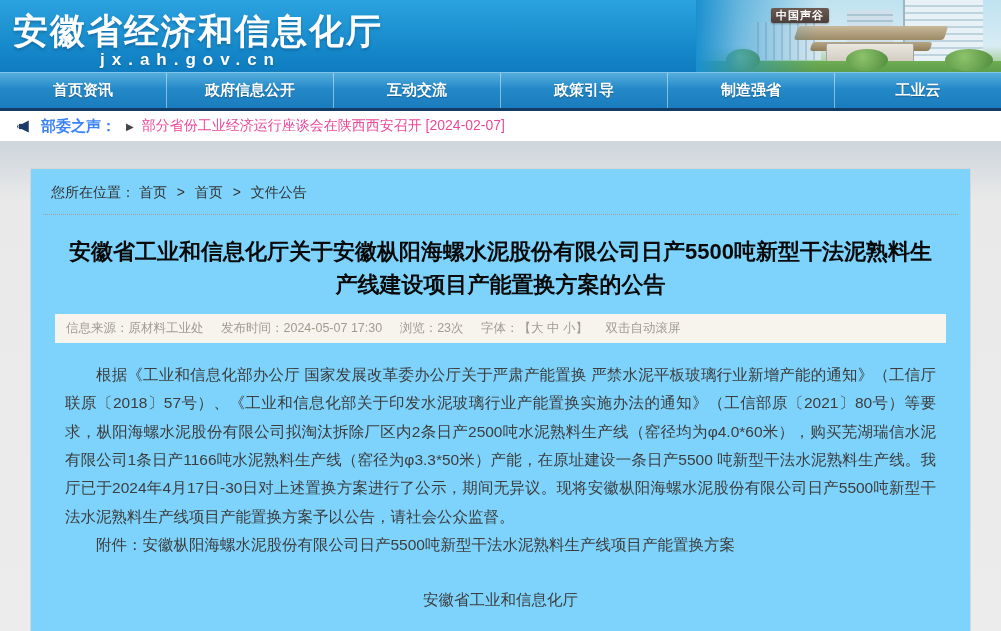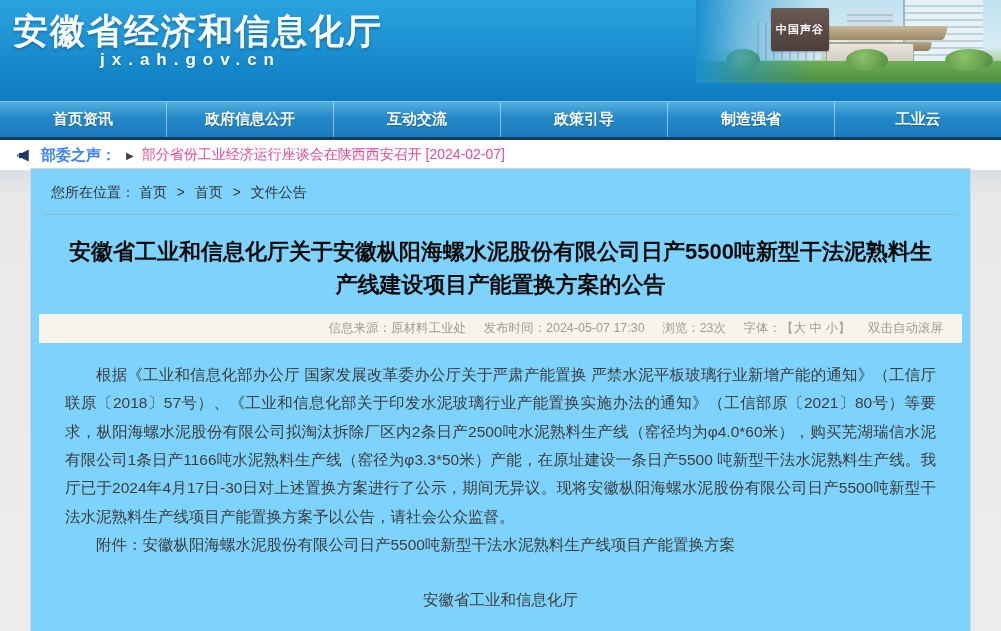--- a/index.html
+++ b/index.html
@@ -4,21 +4,21 @@
 <style>
   * { margin:0; padding:0; box-sizing:border-box; }
   html,body { width:1001px; height:631px; overflow:hidden; }
   body {
     font-family:"Liberation Sans","DejaVu Sans",sans-serif;
     background:linear-gradient(180deg,#cfd6dd 145px,#e9e9e9 200px,#ececec 100%);
   }
 
   
   .banner {
-    position:relative; height:101px;
+    position:relative; height:72px;
     background:linear-gradient(180deg,#2ba3df 0%,#1587c9 70%,#0f7cc0 100%);
     overflow:hidden;
   }
   .banner-title {
     position:absolute; left:13px; top:8px;
     color:#fff; font-weight:bold; font-size:35px; letter-spacing:2px;
     text-shadow:0 2px 3px rgba(10,70,120,.45);
   }
   .banner-url {
     position:absolute; left:100px; top:50px;
@@ -38,21 +38,21 @@
     background:repeating-linear-gradient(90deg,#d8e7ee 0 6px,#b3cbd8 6px 8px); }
   .bp-canopy { position:absolute; right:55px; top:26px; width:150px; height:14px;
     background:linear-gradient(180deg,#c8b89a,#9d8a66); transform:skewX(-18deg); border-radius:3px; z-index:3;}
   .bp-canopy2 { position:absolute; right:70px; top:42px; width:120px; height:9px;
     background:linear-gradient(180deg,#b7a685,#8f7c5a); transform:skewX(-18deg); border-radius:3px; z-index:3;}
   .bp-green { position:absolute; bottom:0; left:0; width:100%; height:22px;
     background:linear-gradient(180deg,#6fae54,#4e8c3e); z-index:4; }
   .bp-bush1,.bp-bush2,.bp-bush3 { position:absolute; bottom:12px; width:34px; height:22px; border-radius:50%;
     background:radial-gradient(circle at 40% 35%,#8cc36a,#4f8a3c); z-index:4; }
   .bp-bush1{ left:30px; } .bp-bush2{ left:150px; width:42px;} .bp-bush3{ right:8px; width:48px;}
-  .bp-sign { position:absolute; left:75px; top:8px; padding:14px 5px; z-index:6;
+  .bp-sign { position:absolute; left:75px; top:8px; padding:0 5px; z-index:6;
     background:linear-gradient(180deg,#6b5a52,#4c3f39); color:#fff; font-size:11px; font-weight:bold;
     letter-spacing:1px; border-radius:2px; box-shadow:0 1px 2px rgba(0,0,0,.3);}
   .bp-board { position:absolute; left:130px; bottom:14px; width:88px; height:26px; z-index:4;
     background:linear-gradient(180deg,#e9e6df,#c9c4b8); border:1px solid #a8a298; border-radius:2px;}
 
   
   .nav {
     display:flex; height:39px;
     background:linear-gradient(180deg,#55aedd 0%,#2489c8 45%,#1a7cbd 100%);
     border-top:1px solid #7cc4e8;
@@ -83,22 +83,22 @@
   .crumbs { padding:15px 20px 12px; font-size:14px; color:#333; }
   .crumbs a { color:#333; text-decoration:none; cursor:pointer; }
   .crumbs .sep { margin:0 6px; color:#333; }
   .dotline { border-bottom:1px dotted #9f9f9f; margin:0 12px; }
 
   .art-title {
     margin:20px 28px 0; text-align:center;
     font-size:22px; font-weight:bold; color:#0a0a0a; line-height:1.5;
   }
   .meta {
-    margin:13px 8px 0; background:#f7f4ee; padding:6px 12px;
-    text-align:right; font-size:12.5px; color:#a19b90;
+    margin:13px 24px 0; background:#f7f4ee; padding:6px 4px;
+    text-align:left; font-size:12.5px; color:#a19b90;
   }
   .meta span { margin:0 7px; }
   .meta .opt { cursor:pointer; }
 
   .body-text { padding:18px 34px 0; font-size:15.5px; color:#3d3d3d; line-height:1.83; text-align:justify; }
   .body-text p { text-indent:2em; }
   .body-text .attach { margin-top:0; }
 
   .sign-block { margin-top:30px; text-align:center; font-size:15.5px; color:#3d3d3d; }
 </style>

